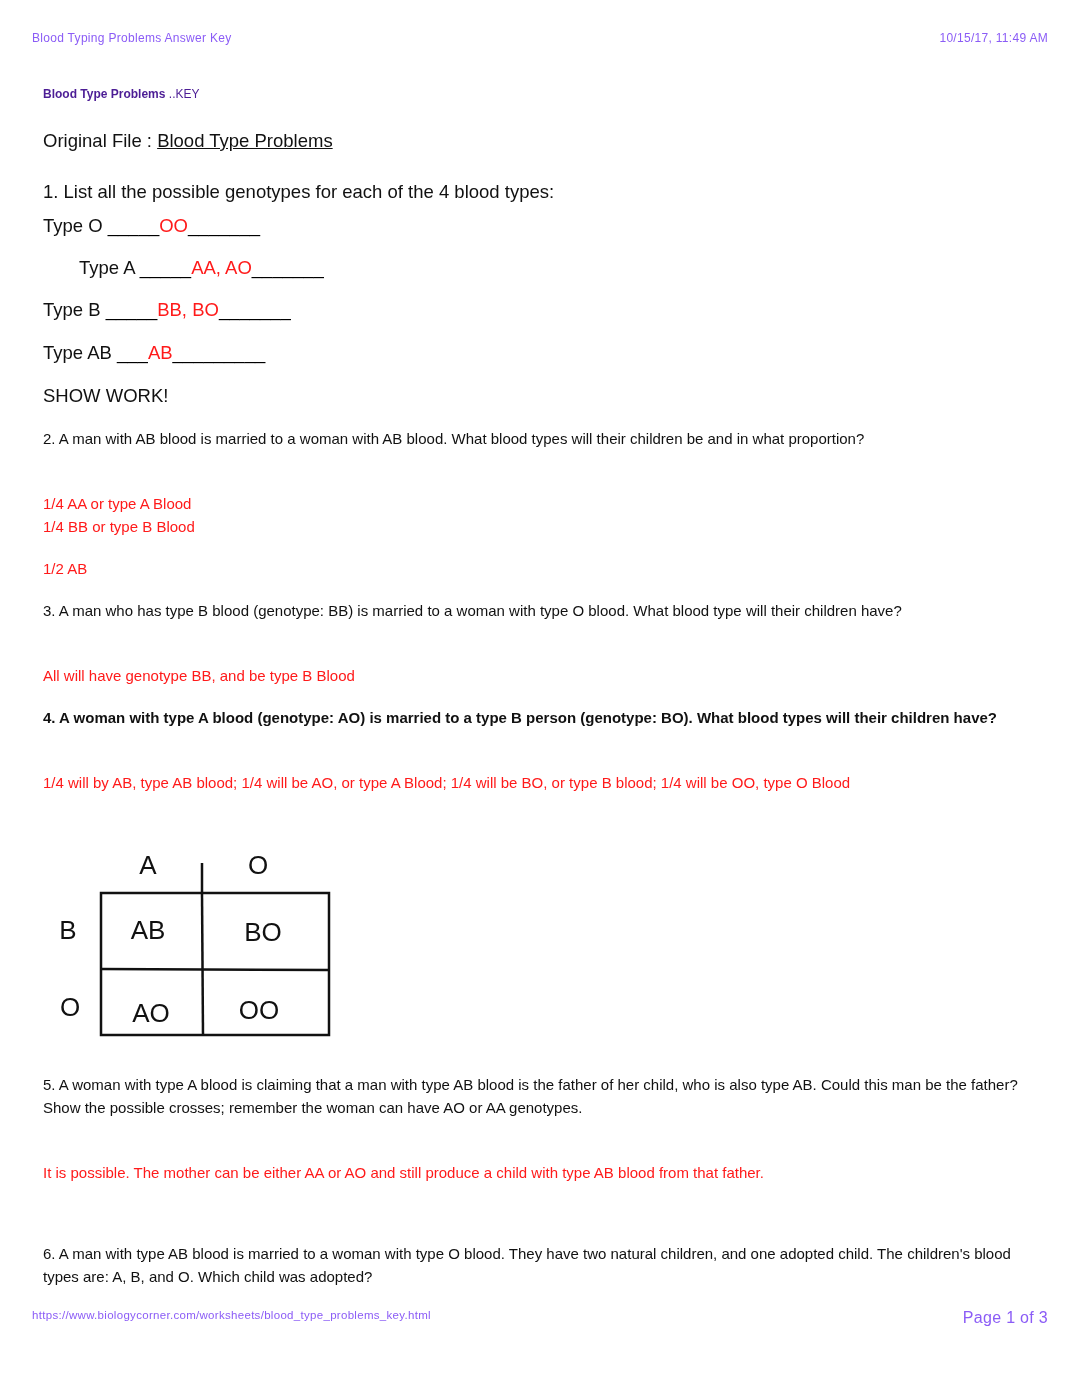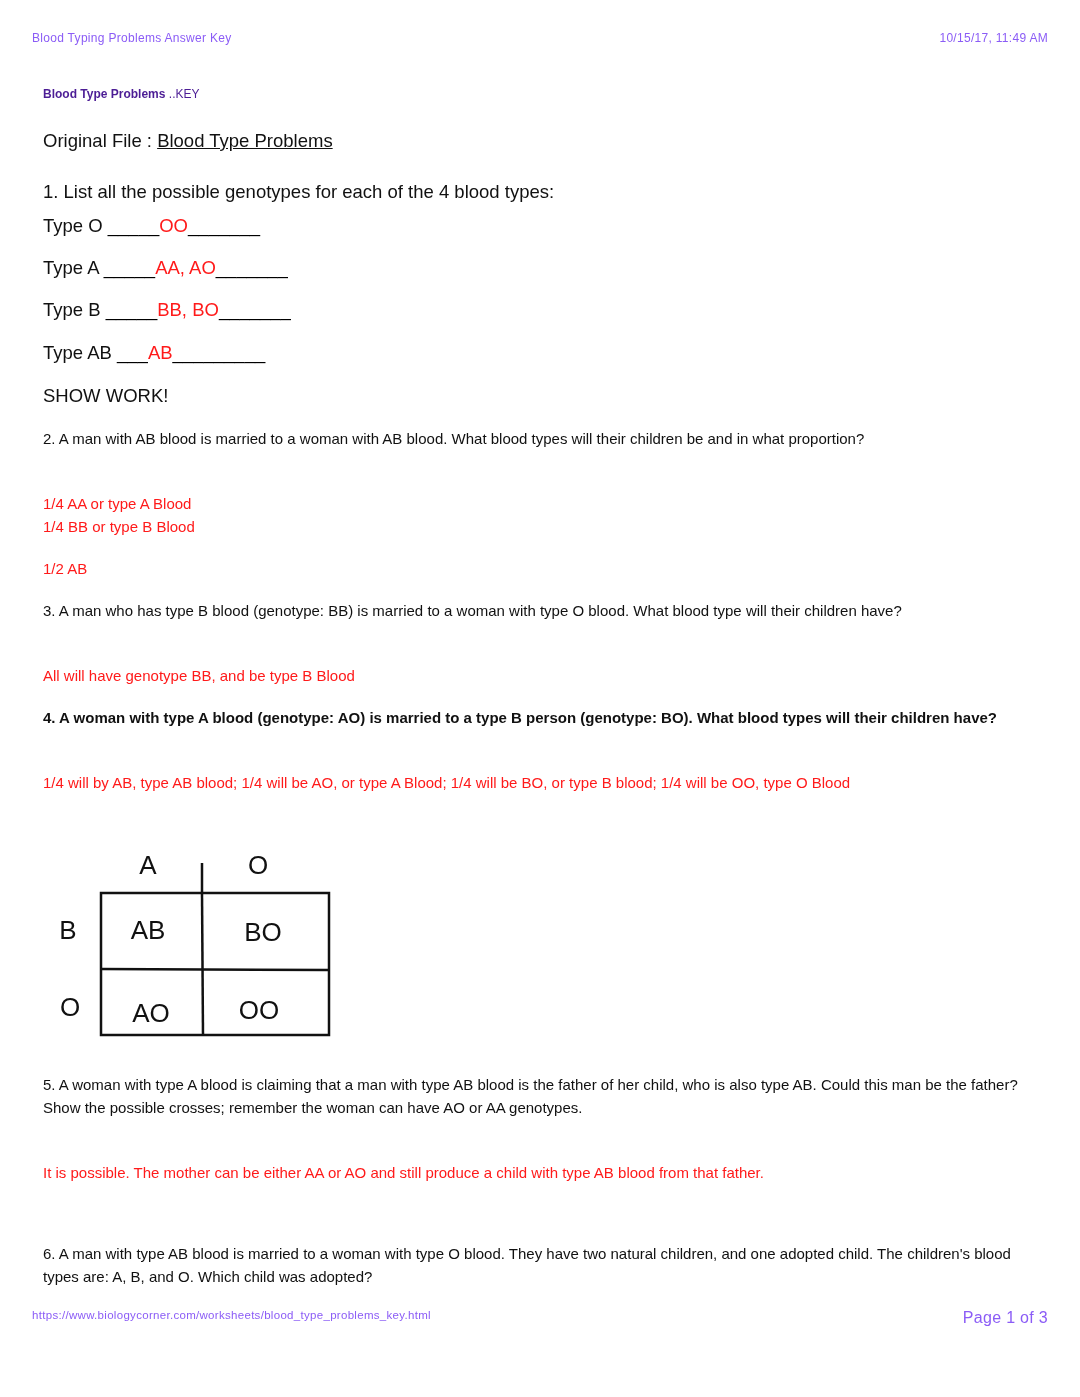--- a/index.html
+++ b/index.html
@@ -30,21 +30,21 @@
 <div class="hdr hdr-right">10/15/17, 11:49 AM</div>
 
 <div class="title"><b>Blood Type Problems</b><span> ..KEY</span></div>
 
 <div class="line" style="top:129px;"><span>Original File : </span><a class="link">Blood Type Problems</a></div>
 
 <div class="line" style="top:172px;margin-top:8px;">1. List all the possible genotypes for each of the 4 blood types:</div>
 
 <div class="line" style="top:214px;"><span>Type O </span><span class="blank">_____</span><span class="red">OO</span><span class="blank">_______</span></div>
 
-<div class="line" style="top:256px;"><span>Type A </span><span class="blank">_____</span><span class="red">AA, AO</span><span class="blank">_______</span></div>
+<div class="line" style="top:256px;margin-left:36px;"><span>Type A </span><span class="blank">_____</span><span class="red">AA, AO</span><span class="blank">_______</span></div>
 
 <div class="line" style="top:298px;"><span>Type B </span><span class="blank">_____</span><span class="red">BB, BO</span><span class="blank">_______</span></div>
 
 <div class="line" style="top:341px;"><span>Type AB </span><span class="blank">___</span><span class="red">AB</span><span class="blank">_________</span></div>
 
 <div class="line" style="top:384px;">SHOW WORK!</div>
 
 <div class="block" style="top:427px;">2. A man with AB blood is married to a woman with AB blood. What blood types will their children be and in what proportion?</div>
 <div class="block red" style="top:492px;">1/4 AA or type A Blood</div>
 <div class="block red" style="top:515px;">1/4 BB or type B Blood</div>

